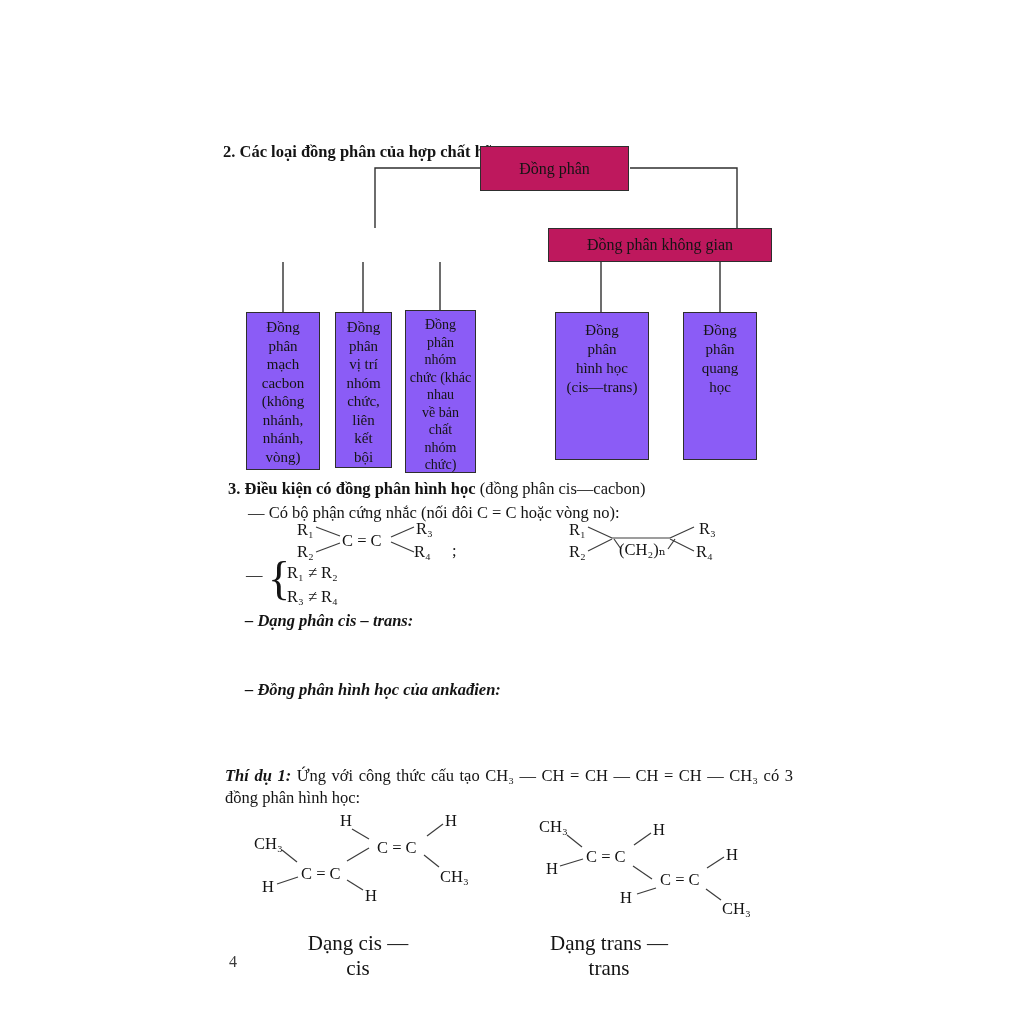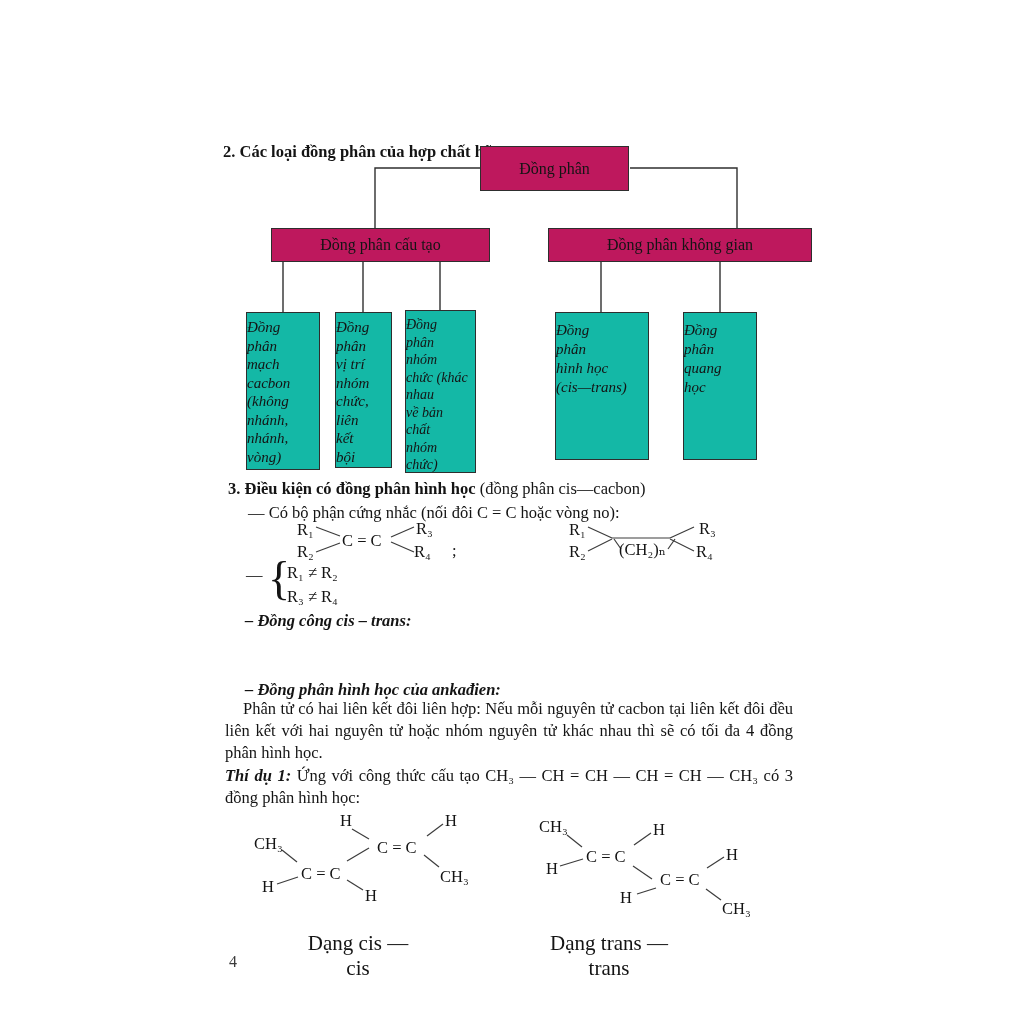--- a/index.html
+++ b/index.html
@@ -4,22 +4,22 @@
 <style>
   html,body{margin:0;padding:0;background:#ffffff;}
   #page{position:relative;width:1024px;height:1024px;background:#ffffff;overflow:hidden;
         font-family:"Liberation Serif","DejaVu Serif","DejaVu Sans",serif;color:#141414;}
   .t{position:absolute;font-size:16.5px;line-height:22px;white-space:nowrap;}
   .para{position:absolute;font-size:16.5px;line-height:22px;text-align:justify;text-indent:18px;white-space:normal;}
   .b{font-weight:bold;margin-top:24px;}
   .bi{font-weight:bold;font-style:italic;}
   .box{position:absolute;border:1.5px solid #2e2e2e;display:flex;align-items:center;justify-content:center;
        text-align:center;font-size:16px;background:#be185d;box-sizing:border-box;}
-  .leaf{position:absolute;border:1.5px solid #2e2e2e;font-size:15px;line-height:18.5px;
-        white-space:pre-line;padding-top:5px;background:#14b8a6;box-sizing:border-box;font-style:italic;}
+  .leaf{position:absolute;border:1.5px solid #2e2e2e;text-align:center;font-size:15px;line-height:18.5px;
+        white-space:pre-line;padding-top:5px;background:#8b5cf6;box-sizing:border-box;}
   .leaf.small{font-size:14px;line-height:17.5px;}
   svg.lines{position:absolute;left:0;top:0;width:1024px;height:1024px;pointer-events:none;}
   .brace{position:absolute;font-size:46px;font-weight:300;line-height:46px;}
   .cap{position:absolute;font-size:21px;text-align:center;}
   .formula-label{position:absolute;font-size:16.5px;white-space:nowrap;}
 </style>
 </head>
 <body>
 
 <div id="page">
@@ -66,22 +66,21 @@
       <path d="M637 894 L656 888"></path>
       <path d="M707 868 L724 857"></path>
       <path d="M706 889 L721 900"></path>
     </g>
   </svg>
 
 
   <div class="t b" style="left:223px;top:117px">2. Các loại đồng phân của hợp chất hữu cơ</div>
 
   <div class="box" style="left:480px;top:146px;width:149px;height:45px">Đồng phân</div>
-  <div class="box" style="left:271px;top:228px;width:219px;height:34px">Đồng phân cấu tạo</div>
-  <div class="box" style="left:548px;top:228px;width:264px;height:34px">Đồng phân không gian</div>
+  <div class="box" style="left:548px;top:228px;width:224px;height:34px">Đồng phân không gian</div>
 
   <div class="leaf" style="left:246px;top:312px;width:74px;height:158px">Đồng
 phân
 mạch
 cacbon
 (không
 nhánh,
 nhánh,
 vòng)</div>
   <div class="leaf" style="left:335px;top:312px;width:57px;height:156px">Đồng
@@ -126,24 +125,23 @@
   <div class="formula-label" style="left:569px;top:542px">R₂</div>
   <div class="formula-label" style="left:619px;top:540px">(CH₂)ₙ</div>
   <div class="formula-label" style="left:699px;top:519px">R₃</div>
   <div class="formula-label" style="left:696px;top:542px">R₄</div>
 
   <div class="t" style="left:246px;top:564px">—</div>
   <div class="brace" style="left:268px;top:556px">{</div>
   <div class="t" style="left:287px;top:562px">R₁ ≠ R₂</div>
   <div class="t" style="left:287px;top:586px">R₃ ≠ R₄</div>
 
-  <div class="t bi" style="left:245px;top:610px">– Đồng công cis – trans:</div>
+  <div class="t bi" style="left:245px;top:610px">– Dạng phân cis – trans:</div>
 
   <div class="t bi" style="left:245px;top:679px">– Đồng phân hình học của ankađien:</div>
-  <div class="para" style="left:225px;top:698px;width:568px">Phân tử có hai liên kết đôi liên hợp: Nếu mỗi nguyên tử cacbon tại liên kết đôi đều liên kết với hai nguyên tử hoặc nhóm nguyên tử khác nhau thì sẽ có tối đa 4 đồng phân hình học.</div>
 
   <div class="para" style="left:225px;top:765px;width:568px;text-indent:0">
     <span class="bi">Thí dụ 1:</span><span> Ứng với công thức cấu tạo CH₃ — CH = CH — CH = CH — CH₃ có 3 đồng phân hình học:</span>
   </div>
 
   <div class="formula-label" style="left:254px;top:834px">CH₃</div>
   <div class="formula-label" style="left:262px;top:877px">H</div>
   <div class="formula-label" style="left:301px;top:864px">C = C</div>
   <div class="formula-label" style="left:340px;top:811px">H</div>
   <div class="formula-label" style="left:365px;top:886px">H</div>

